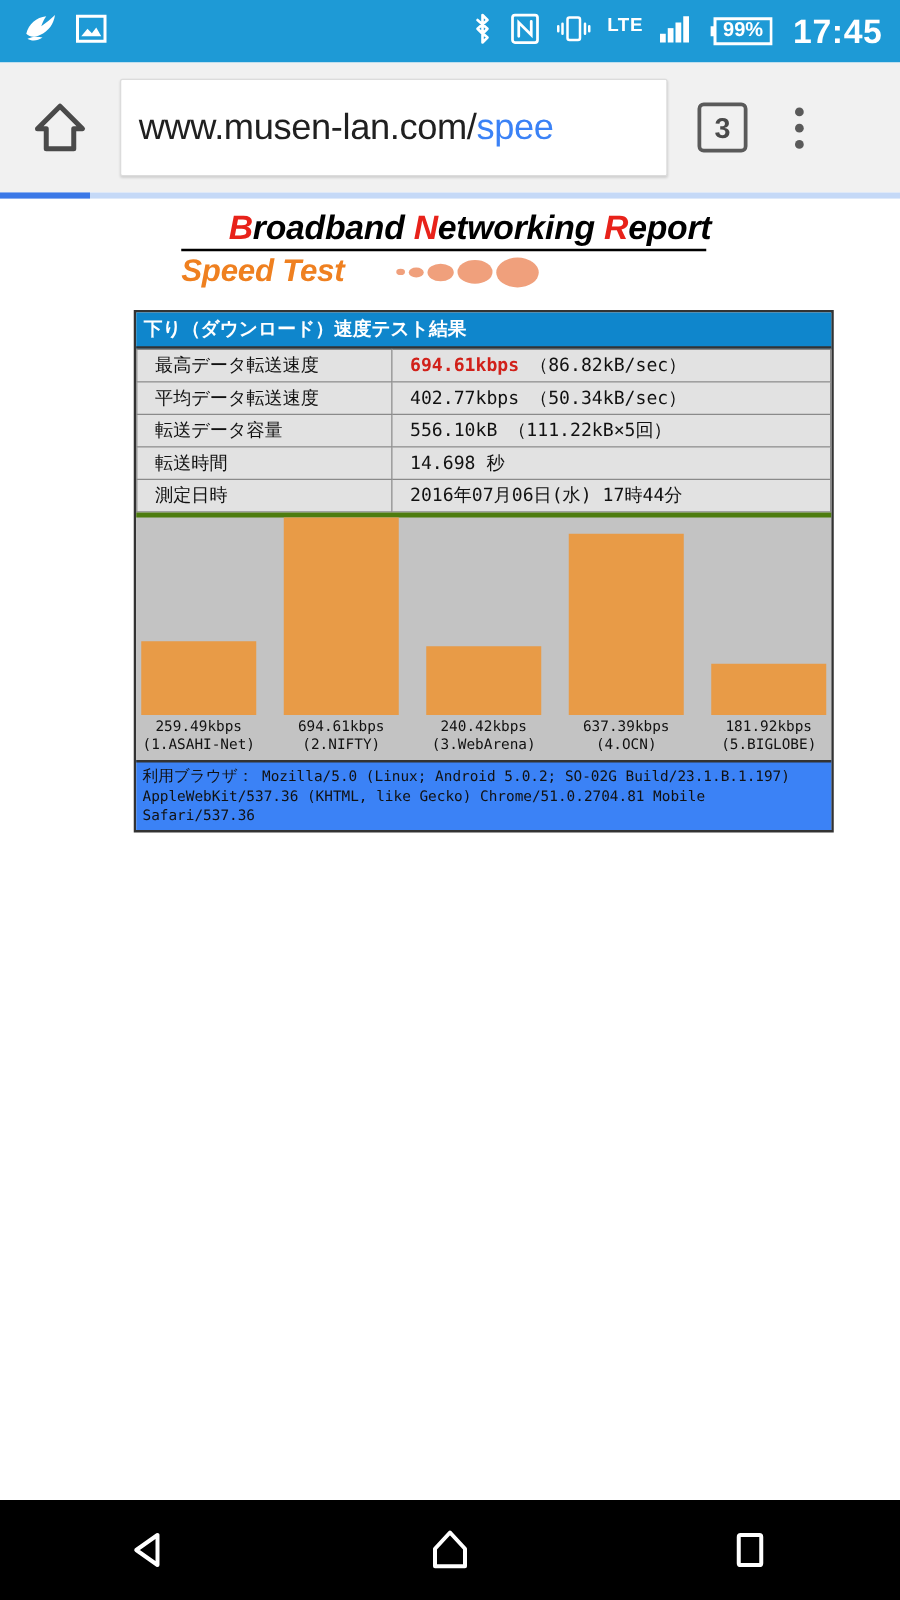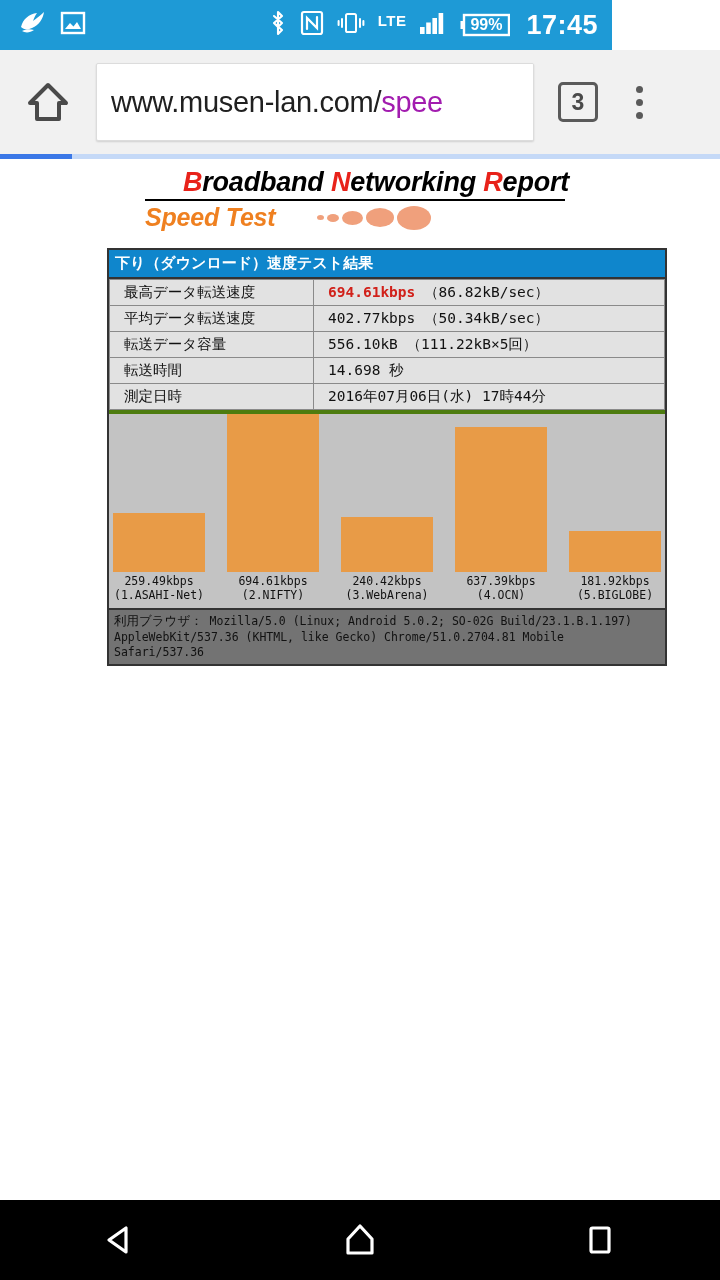--- a/index.html
+++ b/index.html
@@ -6,21 +6,21 @@
   html, body {
     width: 720px; height: 1280px;
     background: #ffffff;
     font-family: "Liberation Sans", sans-serif;
     overflow: hidden;
   }
 
   
   .statusbar {
     position: absolute; top: 0; left: 0;
-    width: 612px; height: 50px;
+    width: 720px; height: 50px;
     background: #1e9ad6;
     display: flex; align-items: center;
   }
   .sb-left { display: flex; align-items: center; gap: 14px; padding-left: 18px; }
   .sb-right {
     margin-left: auto; display: flex; align-items: center;
     gap: 13px; padding-right: 14px;
   }
   .sb-icon { display: block; }
   .sb-clock {
@@ -53,21 +53,21 @@
     border-radius: 2px;
     box-shadow: 0 1px 2px rgba(0,0,0,0.14);
     display: flex; align-items: center;
     padding: 0 14px; overflow: hidden;
     position: relative;
   }
   .url-text {
     font-size: 29px; color: #202020;
     white-space: nowrap; letter-spacing: -0.3px;
   }
-  .url-dim { color: #a21caf; }
+  .url-dim { color: #3b82f6; }
   .url-fade {
     position: absolute; right: 0; top: 0; height: 100%; width: 44px;
     background: linear-gradient(to right, rgba(255,255,255,0), #ffffff 78%);
   }
   .tabcount {
     width: 40px; height: 40px; margin-left: 24px;
     border: 3px solid #5a5a5a; border-radius: 5px;
     display: flex; align-items: center; justify-content: center;
     color: #4a4a4a; font-size: 23px; font-weight: bold;
   }
@@ -146,21 +146,21 @@
   .xlabels { display: flex; justify-content: space-between; padding: 2px 4px 5px 4px; }
   .xlabel {
     width: 92px; text-align: center;
     font-family: "DejaVu Sans Mono", monospace;
     font-size: 11.5px; color: #111111; line-height: 1.25;
   }
 
   
   .footer {
     border-top: 2px solid #333333;
-    background: #737373;
+    background: #3b82f6;
     font-family: "DejaVu Sans Mono", monospace;
     font-size: 11.5px; color: #111111;
     line-height: 1.35; padding: 3px 5px;
   }
   .footer .jp { font-family: "Liberation Sans", sans-serif; font-size: 12.5px; }
 
   
   .navbar {
     position: absolute; left: 0; top: 1200px;
     width: 720px; height: 80px; background: #000000;

